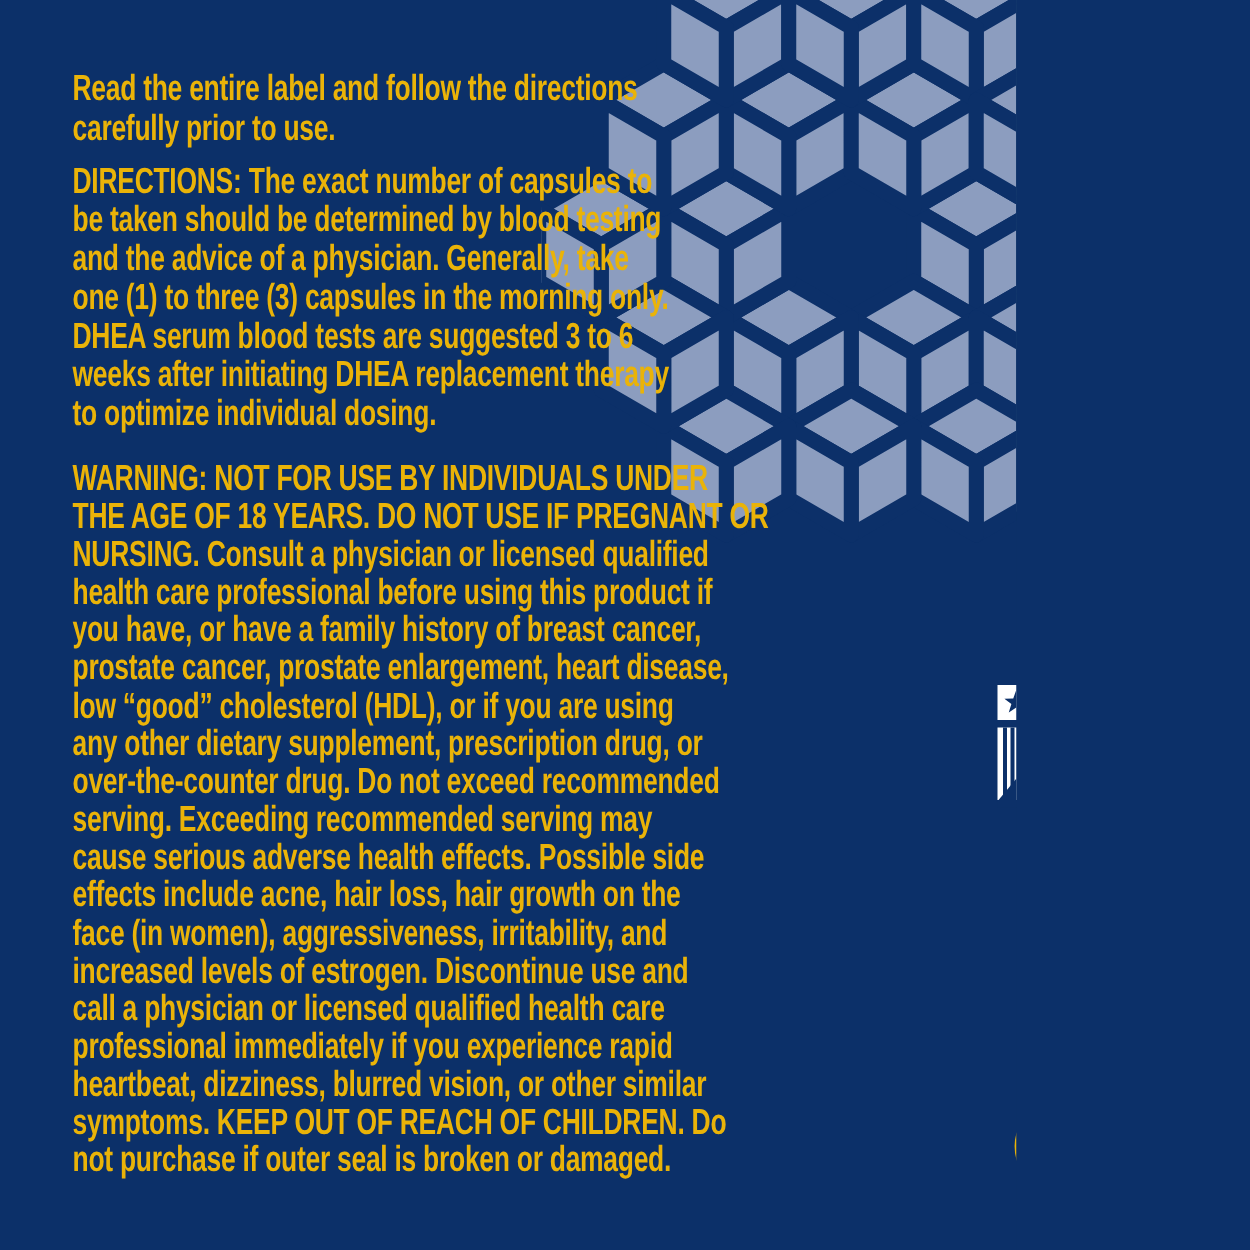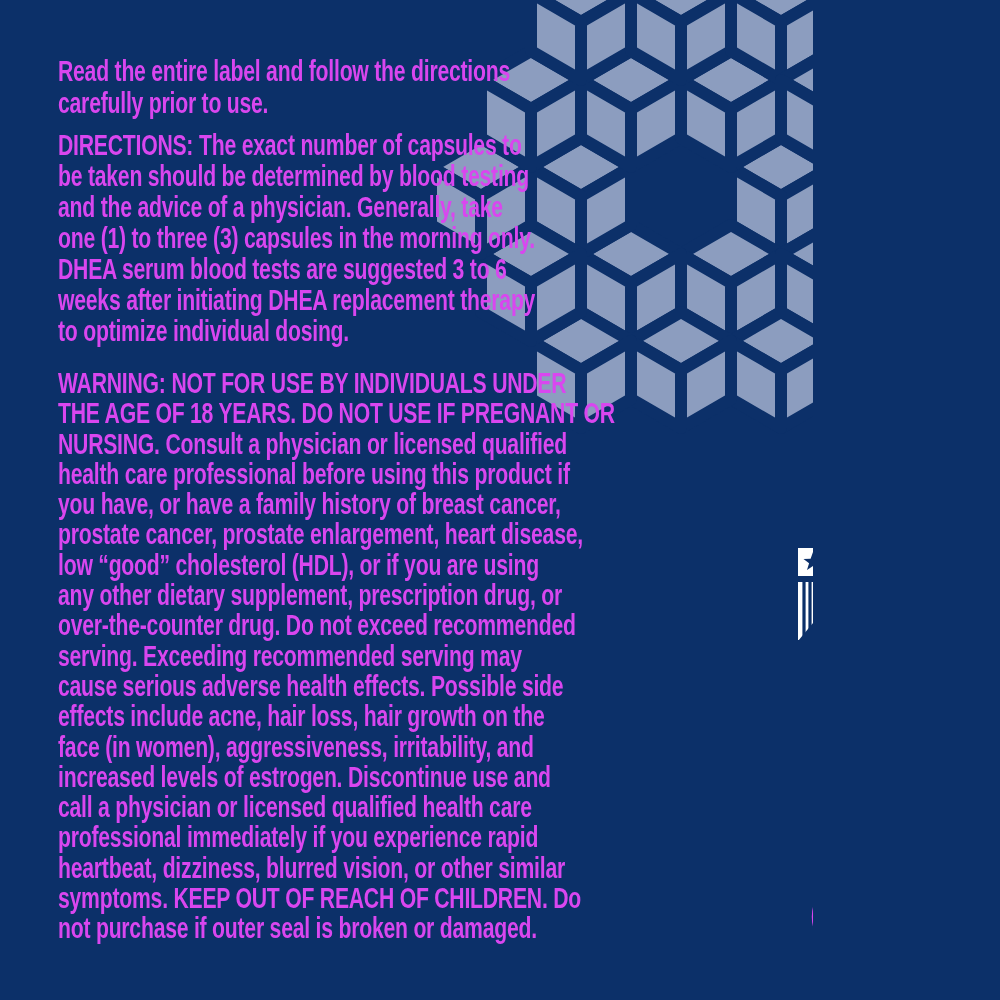--- a/index.html
+++ b/index.html
@@ -1,17 +1,17 @@
 <!DOCTYPE html>
 <html><head>
 <meta charset="utf-8">
 <style>
   html,body{margin:0;padding:0;background:#0c3069;}
   .label{position:relative;width:813px;height:1000px;background:#0c3069;overflow:hidden;
-         font-family:"Liberation Sans",sans-serif;color:#d946ef;}
+         font-family:"Liberation Sans",sans-serif;color:#eab308;}
   
   .hex-pattern{position:absolute;top:0;right:0;}
   
   .text-col{position:absolute;left:58px;top:56px;transform:scaleX(0.73);transform-origin:0 0;
             font-weight:bold;letter-spacing:-0.3px;}
   .ln{white-space:nowrap;}
   .intro .ln{font-size:29px;line-height:31.5px;}
   .intro{margin-bottom:11px;}
   .directions .ln{font-size:29px;line-height:31px;}
   .directions{margin-bottom:21px;}

